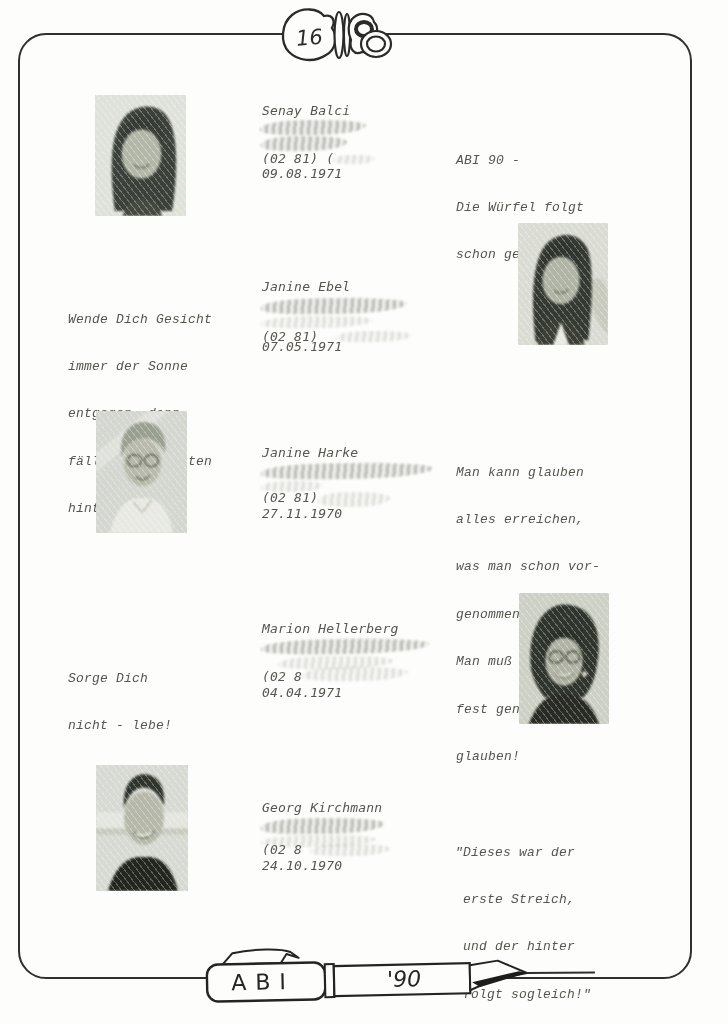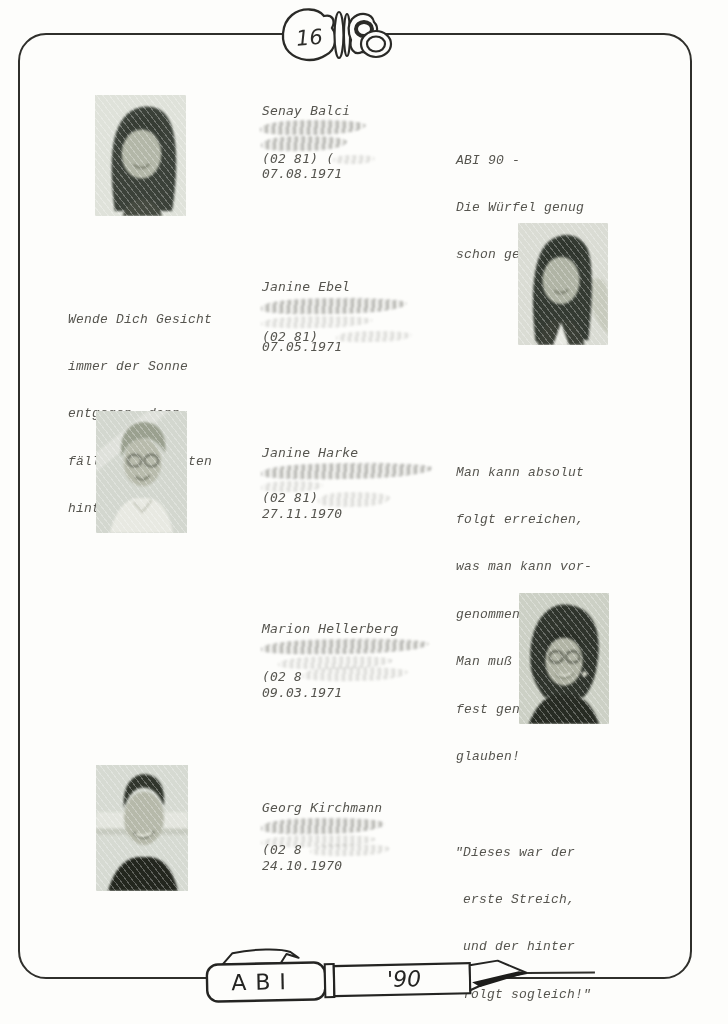--- a/index.html
+++ b/index.html
@@ -64,24 +64,24 @@
         <path d="M39,71 Q47,78 55,70" stroke="#787c6c" stroke-width="2" fill="none"></path>
         <path d="M28,123 C34,100 60,100 68,123 Z" fill="#454a40"></path>
       </g>
     </svg>
   </div>
   <div class="t" style="left:262px;top:103px">Senay Balci</div>
   <div class="sm" style="left:260px;top:120px;width:106px;height:15px"></div>
   <div class="sm" style="left:261px;top:136px;width:86px;height:15px"></div>
   <div class="t" style="left:262px;top:151px">(02 81) (</div>
   <div class="sm sm-light" style="left:333px;top:155px;width:42px;height:9px"></div>
-  <div class="t" style="left:262px;top:166px">07.08.1971</div>
+  <div class="t" style="left:262px;top:166px">09.08.1971</div>
   <div class="t" style="left:456px;top:121px">
     <div>ABI 90 -</div>
-    <div>Die Würfel genug</div>
+    <div>Die Würfel folgt</div>
     <div>schon gefallen!</div>
   </div>
 
   <div class="t" style="left:68px;top:280px">
     <div>Wende Dich Gesicht</div>
     <div>immer der Sonne</div>
     <div>entgegen, dann</div>
     <div>fällt der Schatten</div>
     <div>hinter Dich.</div>
   </div>
@@ -121,35 +121,39 @@
       </g>
     </svg>
   </div>
   <div class="t" style="left:262px;top:445px">Janine Harke</div>
   <div class="sm" style="left:261px;top:463px;width:172px;height:16px"></div>
   <div class="sm sm-light" style="left:261px;top:481px;width:62px;height:11px"></div>
   <div class="t" style="left:262px;top:490px">(02 81)</div>
   <div class="sm sm-light" style="left:318px;top:492px;width:72px;height:15px"></div>
   <div class="t" style="left:262px;top:506px">27.11.1970</div>
   <div class="t" style="left:456px;top:433px">
-    <div>Man kann absolut</div>
-    <div>folgt erreichen,</div>
-    <div>was man kann vor-</div>
+    <div>Man kann glauben</div>
+    <div>alles erreichen,</div>
+    <div>was man schon vor-</div>
     <div>genommen hat.</div>
     <div>Man muß nur selbst</div>
     <div>fest genug daran</div>
     <div>glauben!</div>
   </div>
 
+  <div class="t" style="left:68px;top:639px">
+    <div>Sorge Dich</div>
+    <div>nicht - lebe!</div>
+  </div>
   <div class="t" style="left:262px;top:621px">Marion Hellerberg</div>
   <div class="sm" style="left:261px;top:639px;width:168px;height:15px"></div>
   <div class="sm sm-light" style="left:278px;top:656px;width:115px;height:13px"></div>
   <div class="t" style="left:262px;top:669px">(02 8</div>
   <div class="sm sm-light" style="left:302px;top:667px;width:106px;height:14px"></div>
-  <div class="t" style="left:262px;top:685px">09.03.1971</div>
+  <div class="t" style="left:262px;top:685px">04.04.1971</div>
   <div class="ph" style="left:519px;top:593px;width:90px;height:131px">
     <svg viewBox="0 0 92 123" preserveAspectRatio="none">
       <rect width="92" height="123" fill="#ccd0c5"></rect>
       <g class="soft">
         <path d="M12,70 C8,28 30,8 50,11 C74,13 86,34 80,66 C78,82 72,92 66,98 L26,98 C18,88 14,80 12,70 Z" fill="#2f342c"></path>
         <ellipse cx="46" cy="64" rx="19" ry="23" fill="#b1b4a5"></ellipse>
         <path d="M28,56 C28,40 36,34 46,34 C58,34 64,42 64,54 C58,44 52,42 46,42 C38,42 32,46 28,56 Z" fill="#2a2f27"></path>
         <ellipse cx="38" cy="60" rx="7" ry="5.5" fill="none" stroke="#4a4e42" stroke-width="1.6"></ellipse>
         <ellipse cx="55" cy="60" rx="7" ry="5.5" fill="none" stroke="#4a4e42" stroke-width="1.6"></ellipse>
         <path d="M38,76 Q46,84 56,75" stroke="#8c9080" stroke-width="2.5" fill="none"></path>

